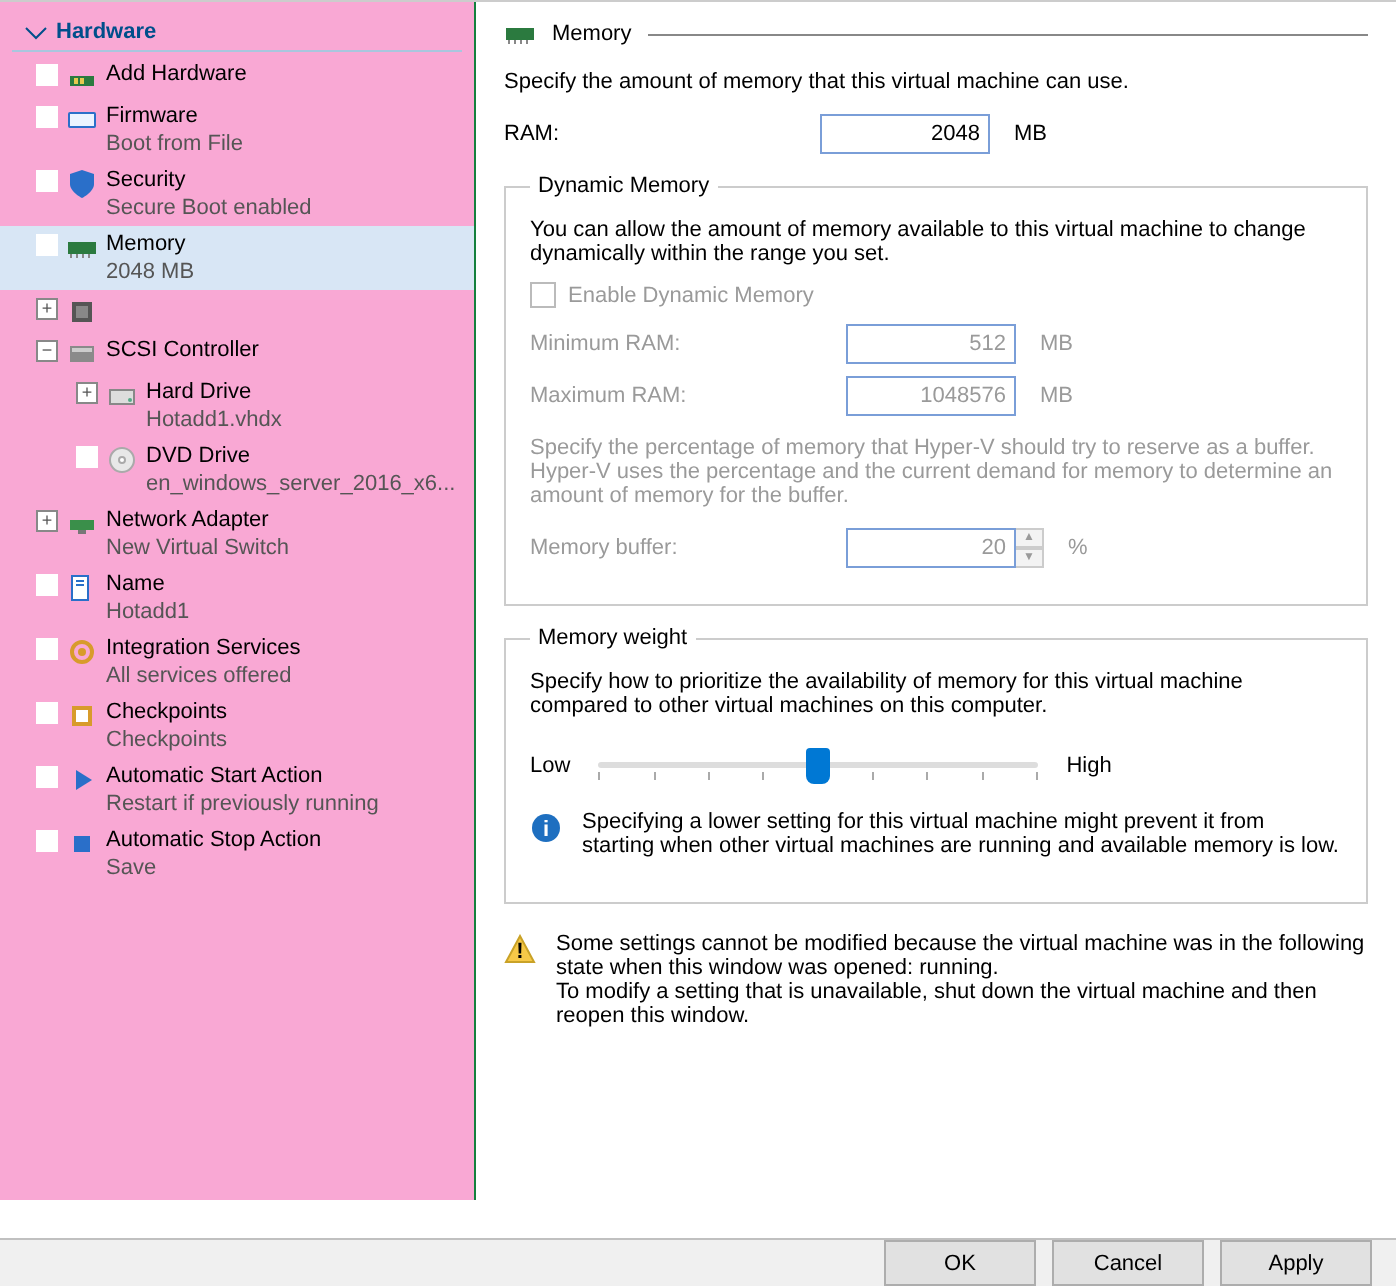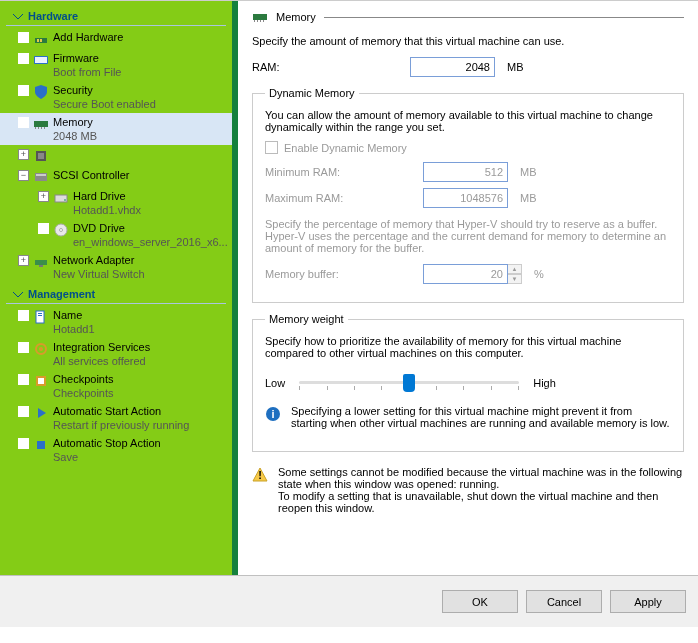--- a/index.html
+++ b/index.html
@@ -1,18 +1,18 @@
 <!DOCTYPE html>
 <html><head>
 <meta charset="utf-8">
 <style>
 *{box-sizing:border-box;margin:0;padding:0;font-family:"Segoe UI",Tahoma,sans-serif;font-size:11px;}
 body{background:#fff;width:698px;height:643px;overflow:hidden;position:relative;}
 .main{display:flex;height:600px;border-top:1px solid #ccc;}
-.left{width:238px;border-right:6px solid #15803d;overflow-y:auto;padding:4px 0;background:#84cc16;}
+.left{width:238px;border-right:1px solid #15803d;overflow-y:auto;padding:4px 0;background:#f9a8d4;}
 .right{flex:1;padding:8px 14px 10px 14px;overflow-y:auto;}
 .section-hdr{color:#004f8b;font-weight:600;padding:3px 6px;border-bottom:1px solid #a9c6de;margin:2px 6px 2px 6px;display:flex;align-items:center;gap:4px;}
 .section-hdr .ico{width:12px;height:12px;}
 .tree-item{display:flex;align-items:flex-start;padding:2px 4px 2px 6px;gap:4px;cursor:pointer;}
 .tree-item.selected{background:#d8e6f5;}
 .tree-item .exp{width:11px;height:11px;border:1px solid #888;background:#fff;display:flex;align-items:center;justify-content:center;font-size:9px;line-height:1;margin-top:2px;flex-shrink:0;color:#555;}
 .tree-item .exp.none{border:none;}
 .tree-item .ico{width:16px;height:16px;flex-shrink:0;margin-top:1px;}
 .tree-item .txt{display:flex;flex-direction:column;line-height:14px;}
 .tree-item .sub{color:#555;}
@@ -39,21 +39,21 @@
 .slider-wrap{display:flex;align-items:center;gap:14px;margin:12px 0 8px 0;}
 .slider{position:relative;width:220px;height:24px;}
 .slider .track{position:absolute;top:10px;left:0;right:0;height:3px;background:#ddd;border-radius:2px;}
 .slider .ticks{position:absolute;top:15px;left:0;right:0;display:flex;justify-content:space-between;}
 .slider .ticks span{width:1px;height:4px;background:#aaa;}
 .slider .thumb{position:absolute;top:3px;left:50%;transform:translateX(-50%);width:12px;height:18px;background:#0078d4;border-radius:2px 2px 4px 4px;}
 .info{display:flex;align-items:flex-start;gap:10px;margin:10px 0;}
 .info .ico{width:16px;height:16px;flex-shrink:0;margin-top:1px;}
 .warn{display:flex;align-items:flex-start;gap:10px;margin:14px 0 0 0;}
 .warn .ico{width:16px;height:16px;flex-shrink:0;margin-top:1px;}
-.footer{position:absolute;bottom:16px;left:0;right:0;height:52px;border-top:1px solid #c0c0c0;background:#f0f0f0;display:flex;justify-content:flex-end;align-items:center;padding:0 12px;gap:8px;}
+.footer{position:absolute;bottom:0;left:0;right:0;height:24px;border-top:1px solid #c0c0c0;background:#f0f0f0;display:flex;justify-content:flex-end;align-items:center;padding:0 12px;gap:8px;}
 .footer button{width:76px;height:23px;background:#e1e1e1;border:1px solid #adadad;font-size:11px;cursor:pointer;}
 svg{display:block;}
 </style>
 </head>
 <body>
 
 <div class="main">
   <div class="left">
 
     <div class="section-hdr">
@@ -181,28 +181,20 @@
             <rect x="2" y="6" width="12" height="5" fill="#3a8f4a"></rect>
             <rect x="6" y="11" width="4" height="2" fill="#777"></rect>
           </svg>
         </span>
       <span class="txt">
           <span>Network Adapter</span>
           <span class="sub">New Virtual Switch</span>
         </span>
     </div>
 
-    <div class="section-hdr">
-      <span class="ico">
-          <svg width="12" height="12">
-            <path d="M1 4 L6 9 L11 4" fill="none" stroke="#004f8b" stroke-width="1"></path>
-          </svg>
-        </span>
-      <span>Management</span>
-    </div>
 
     <div class="tree-item indent1">
       <span class="exp none"></span>
       <span class="ico">
           <svg width="16" height="16">
             <rect x="3" y="2" width="8" height="12" fill="#fff" stroke="#2a6fc9"></rect>
             <rect x="5" y="4" width="4" height="1" fill="#2a6fc9"></rect>
             <rect x="5" y="6" width="4" height="1" fill="#2a6fc9"></rect>
           </svg>
         </span>

